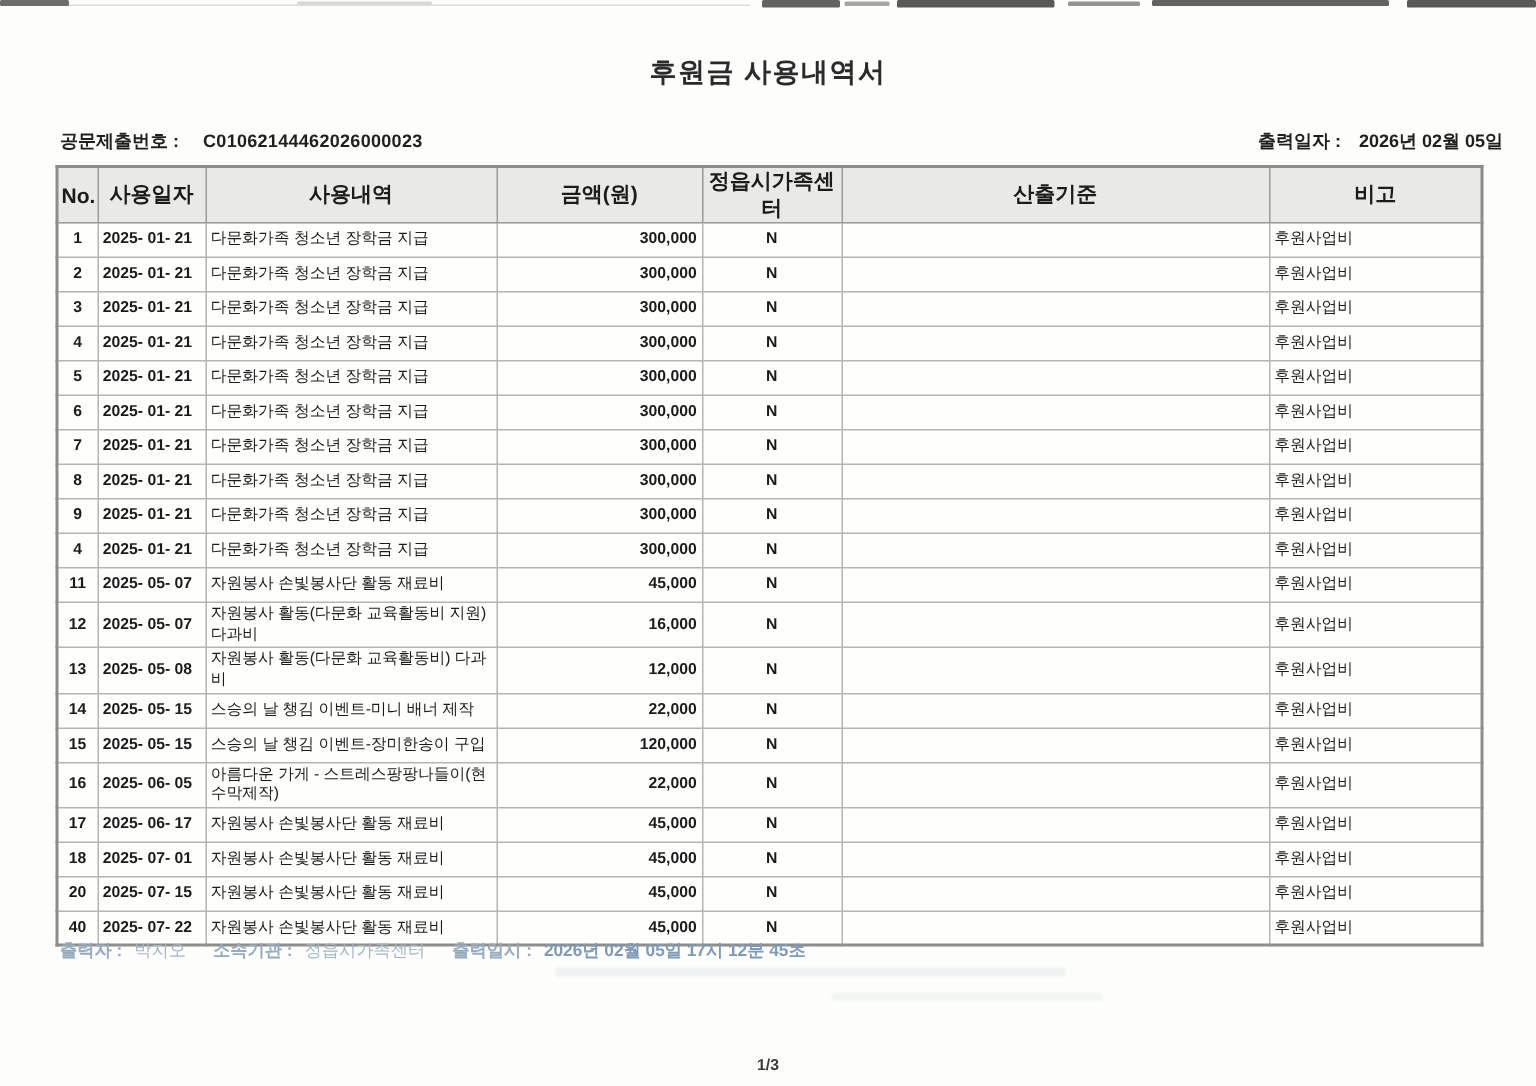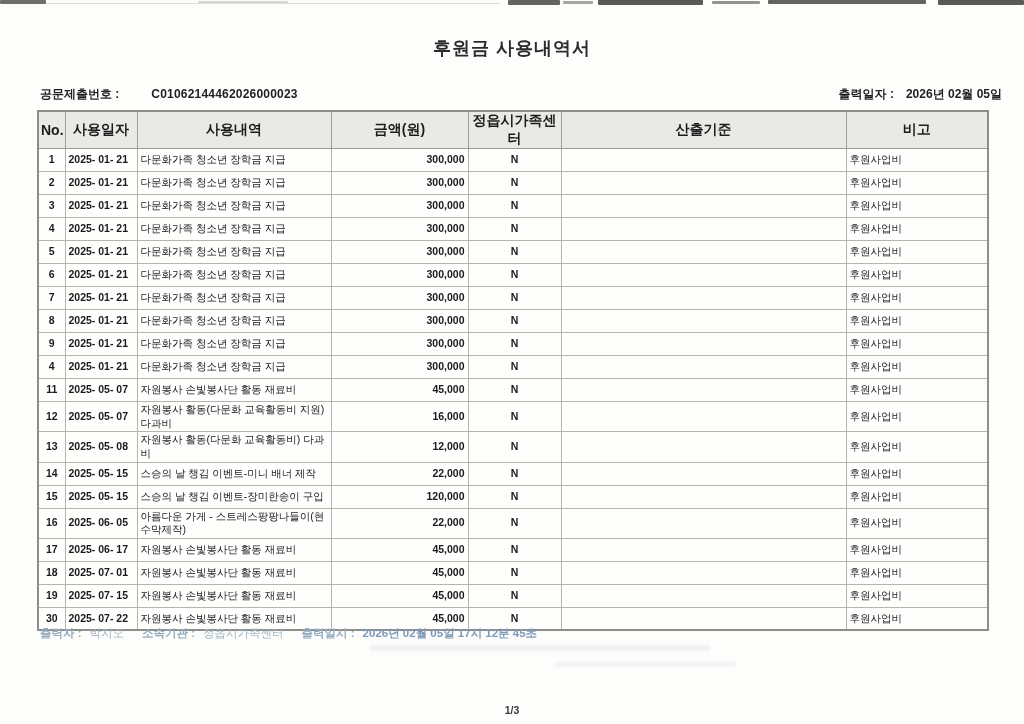--- a/index.html
+++ b/index.html
@@ -31,21 +31,21 @@
 
   .title {
     position: absolute; top: 36px; left: 0; width: 100%;
     text-align: center;
     font-size: 18px; font-weight: bold; color: #2b2b2b;
     letter-spacing: 1px;
   }
 
   .meta-left { position: absolute; top: 86px; left: 40px; font-size: 12px; color: #1f1f1f; }
   .meta-left .label { font-weight: bold; margin-top: 20px; }
-  .meta-left .value { margin-left: 32px; font-weight: 600; letter-spacing: .2px; }
+  .meta-left .value { margin-left: 16px; font-weight: 600; letter-spacing: .2px; }
 
   .meta-right { position: absolute; top: 86px; right: 22px; font-size: 12px; color: #1f1f1f; }
   .meta-right .label { font-weight: bold; }
   .meta-right .value { margin-left: 12px; font-weight: 600; }
 
   table.usage {
     position: absolute; top: 110px; left: 37px;
     width: 950px;
     border-collapse: collapse;
     table-layout: fixed;
@@ -300,30 +300,30 @@
         <tr>
           <td class="col-no">18</td>
           <td class="col-date">2025- 07- 01</td>
           <td class="col-desc">자원봉사 손빛봉사단 활동 재료비</td>
           <td class="col-amount">45,000</td>
           <td class="col-linked">N</td>
           <td class="col-basis"></td>
           <td class="col-note">후원사업비</td>
         </tr>
         <tr>
-          <td class="col-no">19</td>
+          <td class="col-no">20</td>
           <td class="col-date">2025- 07- 15</td>
           <td class="col-desc">자원봉사 손빛봉사단 활동 재료비</td>
           <td class="col-amount">45,000</td>
           <td class="col-linked">N</td>
           <td class="col-basis"></td>
           <td class="col-note">후원사업비</td>
         </tr>
         <tr>
-          <td class="col-no">30</td>
+          <td class="col-no">40</td>
           <td class="col-date">2025- 07- 22</td>
           <td class="col-desc">자원봉사 손빛봉사단 활동 재료비</td>
           <td class="col-amount">45,000</td>
           <td class="col-linked">N</td>
           <td class="col-basis"></td>
           <td class="col-note">후원사업비</td>
         </tr>
       </tbody>
   </table>
 

